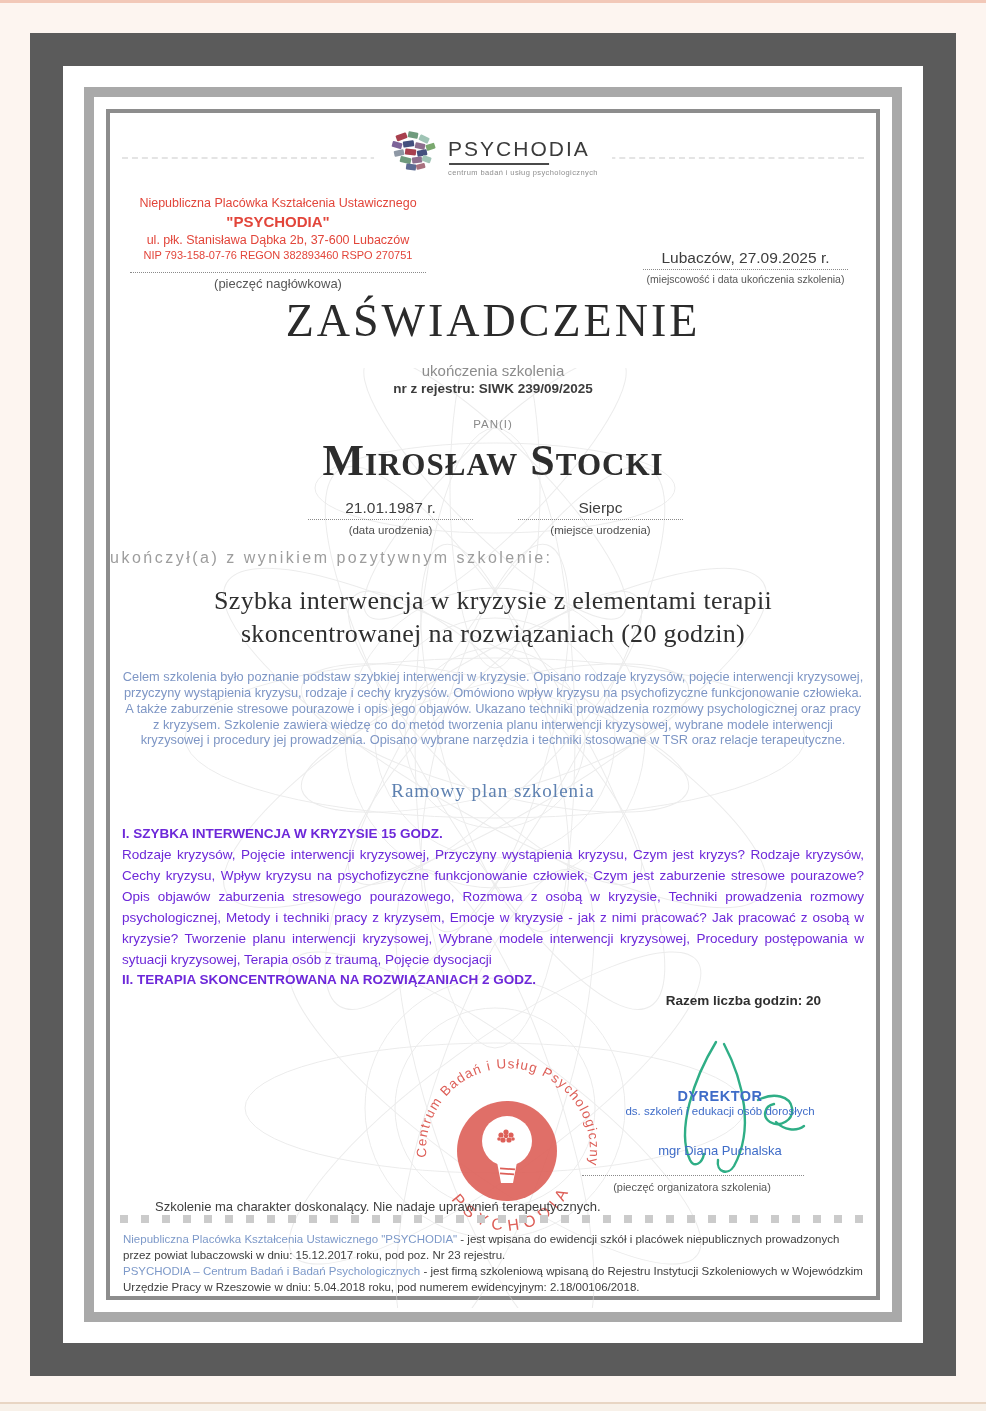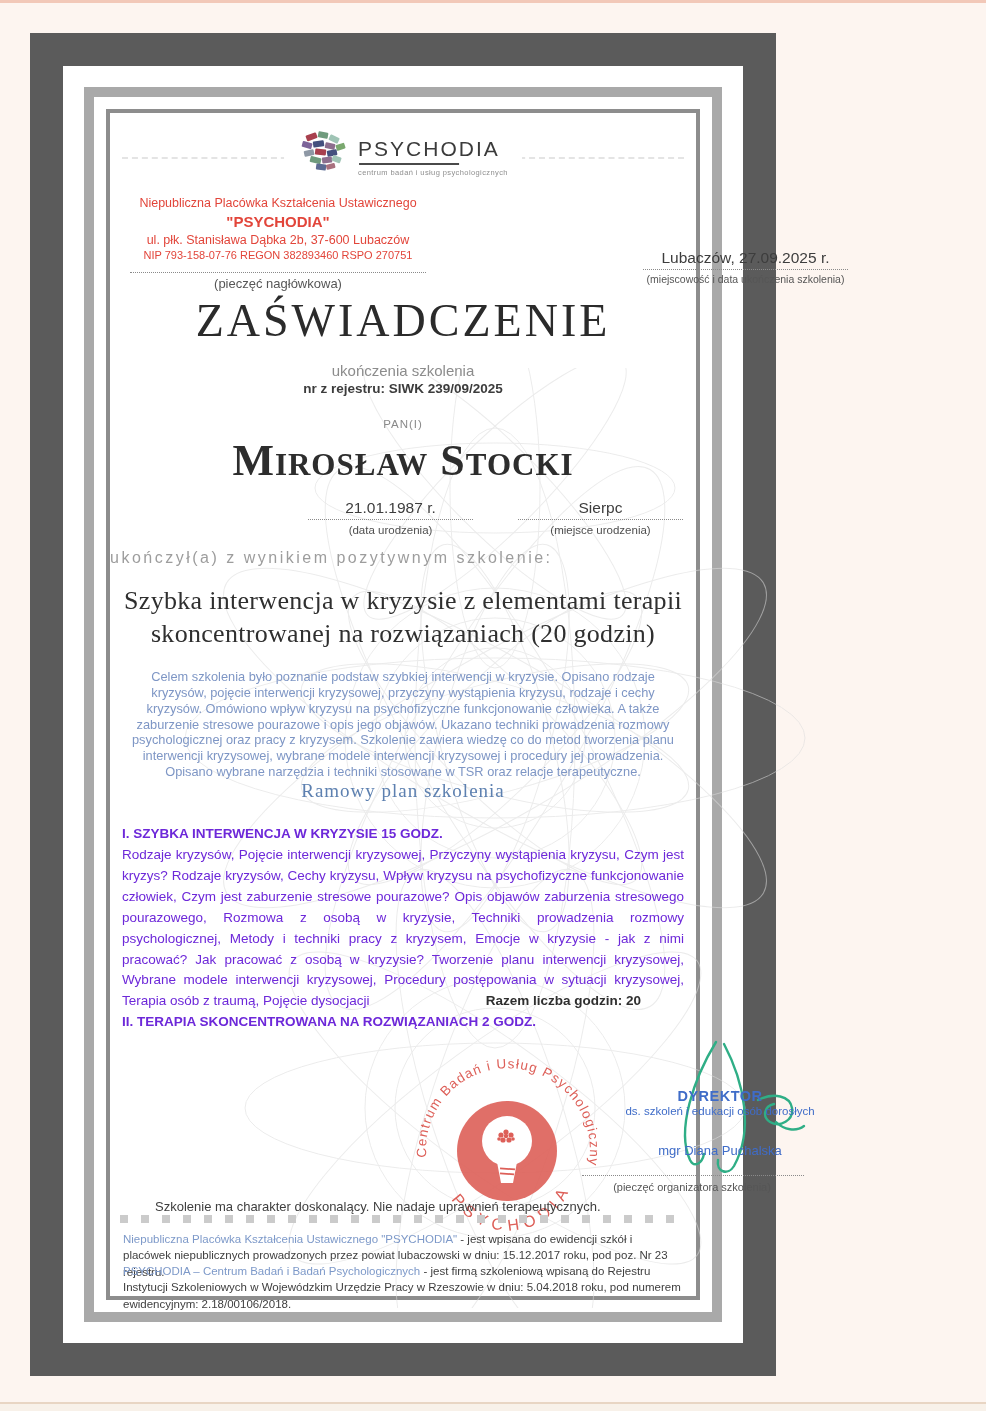--- a/index.html
+++ b/index.html
@@ -6,21 +6,21 @@
   body { font-family:"Liberation Sans", sans-serif; background:#fff; }
   #page {
     position:relative; width:986px; height:1411px; margin:0 auto;
     background:#fdf5f0; border-top:3px solid #f2c8b8; overflow:hidden;
   }
   .bottom-line { position:absolute; left:0; top:1399px; width:100%; height:2px; background:#e8d5c3; }
   .bottom-strip { position:absolute; left:0; top:1401px; width:100%; height:10px; background:#f8f1e9; }
 
   
   .frame-outer {
-    position:absolute; left:30px; top:30px; width:746px; height:1343px;
+    position:absolute; left:30px; top:30px; width:926px; height:1343px;
     border:33px solid #5b5b5b; background:#ffffff;
   }
   .frame-mid { position:absolute; left:21px; top:21px; right:21px; bottom:21px; border:10px solid #a9a9a9; }
   .frame-inner { position:absolute; left:12px; top:12px; right:12px; bottom:12px; border:4px solid #8d8d8d; background:#fff; }
 
   .content { position:absolute; left:0; top:0; right:0; bottom:0; }
 
   
   .guilloche { position:absolute; left:45px; top:255px; z-index:0; opacity:.55; pointer-events:none; }
 

